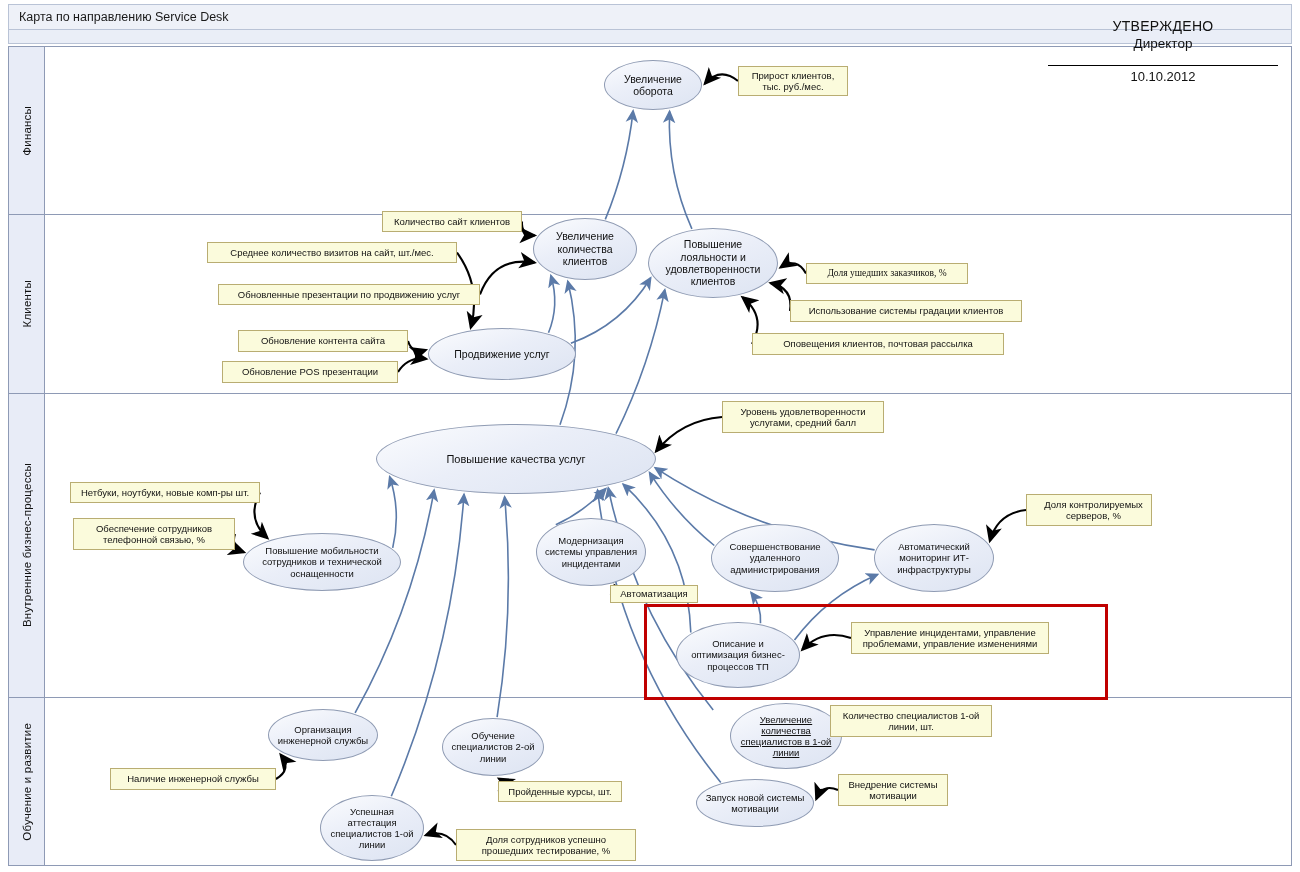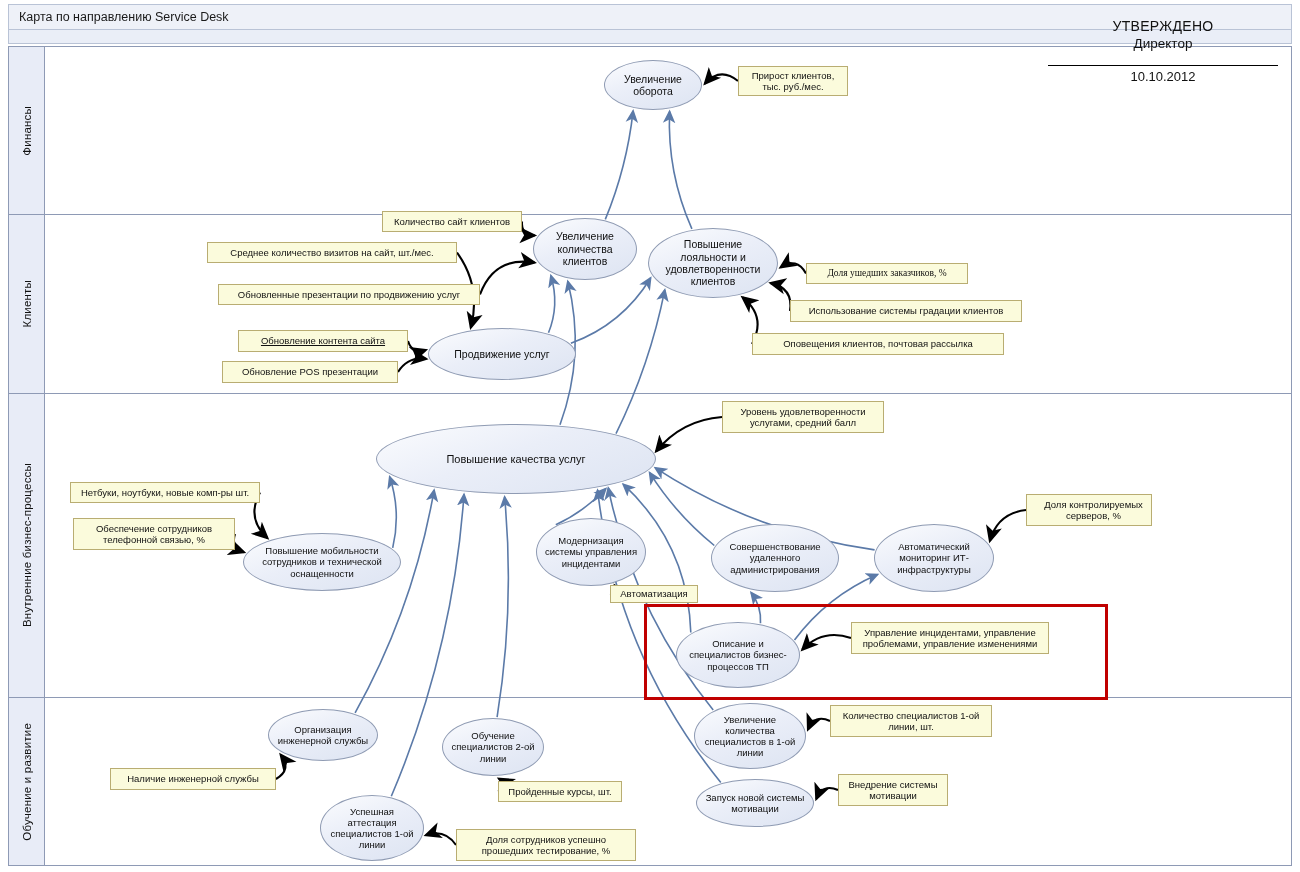--- a/index.html
+++ b/index.html
@@ -228,33 +228,33 @@
   <div id="nodes-layer">
       <div class="node" id="n-revenue" style="left: 604px; top: 60px; width: 98px; height: 50px; font-size: 10.5px;">Увеличение оборота</div>
       <div class="node" id="n-clients-qty" style="left: 533px; top: 218px; width: 104px; height: 62px; font-size: 10.5px;">Увеличение количества клиентов</div>
       <div class="node" id="n-loyalty" style="left: 648px; top: 228px; width: 130px; height: 70px; font-size: 10.5px;">Повышение лояльности и удовлетворенности клиентов</div>
       <div class="node" id="n-promotion" style="left: 428px; top: 328px; width: 148px; height: 52px; font-size: 10.5px;">Продвижение услуг</div>
       <div class="node" id="n-quality" style="left: 376px; top: 424px; width: 280px; height: 70px; font-size: 11px;">Повышение качества услуг</div>
       <div class="node" id="n-mobility" style="left: 243px; top: 533px; width: 158px; height: 58px; font-size: 9.5px;">Повышение мобильности сотрудников и технической оснащенности</div>
       <div class="node" id="n-incident" style="left: 536px; top: 518px; width: 110px; height: 68px; font-size: 9.5px;">Модернизация системы управления инцидентами</div>
       <div class="node" id="n-remote" style="left: 711px; top: 524px; width: 128px; height: 68px; font-size: 9.5px;">Совершенствование удаленного администрирования</div>
       <div class="node" id="n-monitoring" style="left: 874px; top: 524px; width: 120px; height: 68px; font-size: 9.5px;">Автоматический мониторинг ИТ-инфраструктуры</div>
-      <div class="node" id="n-bpo" style="left: 676px; top: 622px; width: 124px; height: 66px; font-size: 9.5px;">Описание и специалистов бизнес-процессов ТП</div>
+      <div class="node" id="n-bpo" style="left: 676px; top: 622px; width: 124px; height: 66px; font-size: 9.5px;">Описание и оптимизация бизнес-процессов ТП</div>
       <div class="node" id="n-eng-org" style="left: 268px; top: 709px; width: 110px; height: 52px; font-size: 9.5px;">Организация инженерной службы</div>
       <div class="node" id="n-train2" style="left: 442px; top: 718px; width: 102px; height: 58px; font-size: 9.5px;">Обучение специалистов 2-ой линии</div>
       <div class="node" id="n-attest1" style="left: 320px; top: 795px; width: 104px; height: 66px; font-size: 9.5px;">Успешная аттестация специалистов 1-ой линии</div>
-      <div class="node" id="n-spec1-qty" style="left: 694px; top: 703px; width: 112px; height: 66px; font-size: 9.5px;">Увеличение количества специалистов в 1-ой линии</div>
+      <div class="node" id="n-spec1-qty" style="left: 730px; top: 703px; width: 112px; height: 66px; font-size: 9.5px; text-decoration: underline;">Увеличение количества специалистов в 1-ой линии</div>
       <div class="node" id="n-motivation" style="left: 696px; top: 779px; width: 118px; height: 48px; font-size: 9.5px;">Запуск новой системы мотивации</div>
     </div>
   <div id="notes-layer">
       <div class="note" id="note-revenue-growth" style="left: 738px; top: 66px; width: 110px; height: 30px; font-size: 9.5px;">Прирост клиентов, тыс. руб./мес.</div>
       <div class="note" id="note-new-clients" style="left: 382px; top: 211px; width: 140px; height: 21px; font-size: 9.5px;">Количество сайт клиентов</div>
       <div class="note" id="note-site-visits" style="left: 207px; top: 242px; width: 250px; height: 21px; font-size: 9.5px;">Среднее количество визитов на сайт, шт./мес.</div>
       <div class="note" id="note-presentations" style="left: 218px; top: 284px; width: 262px; height: 21px; font-size: 9.5px;">Обновленные презентации по продвижению услуг</div>
-      <div class="note" id="note-site-content" style="left: 238px; top: 330px; width: 170px; height: 22px; font-size: 9.5px; text-decoration: underline;">Обновление контента сайта</div>
+      <div class="note" id="note-site-content" style="left: 238px; top: 330px; width: 170px; height: 22px; font-size: 9.5px;">Обновление контента сайта</div>
       <div class="note" id="note-pos-materials" style="left: 222px; top: 361px; width: 176px; height: 22px; font-size: 9.5px;">Обновление POS презентации</div>
       <div class="note" id="note-churn" style="left: 806px; top: 263px; width: 162px; height: 21px; font-size: 9.5px; font-family: Liberation Serif, serif;">Доля ушедших заказчиков, %</div>
       <div class="note" id="note-gradation" style="left: 790px; top: 300px; width: 232px; height: 22px; font-size: 9.5px;">Использование системы градации клиентов</div>
       <div class="note" id="note-notifications" style="left: 752px; top: 333px; width: 252px; height: 22px; font-size: 9.5px;">Оповещения клиентов, почтовая рассылка</div>
       <div class="note" id="note-satisfaction" style="left: 722px; top: 401px; width: 162px; height: 32px; font-size: 9.5px;">Уровень удовлетворенности услугами, средний балл</div>
       <div class="note" id="note-netbooks" style="left: 70px; top: 482px; width: 190px; height: 21px; font-size: 9.5px;">Нетбуки, ноутбуки, новые комп-ры шт.</div>
       <div class="note" id="note-telephony" style="left: 73px; top: 518px; width: 162px; height: 32px; font-size: 9.5px;">Обеспечение сотрудников телефонной связью, %</div>
       <div class="note" id="note-servers" style="left: 1026px; top: 494px; width: 126px; height: 32px; font-size: 9.5px; padding-left: 16px;">Доля контролируемых серверов, %</div>
       <div class="note" id="note-automation" style="left: 610px; top: 585px; width: 88px; height: 18px; font-size: 9.5px;">Автоматизация</div>
       <div class="note" id="note-itsm" style="left: 851px; top: 622px; width: 198px; height: 32px; font-size: 9.5px;">Управление инцидентами, управление проблемами, управление изменениями</div>

